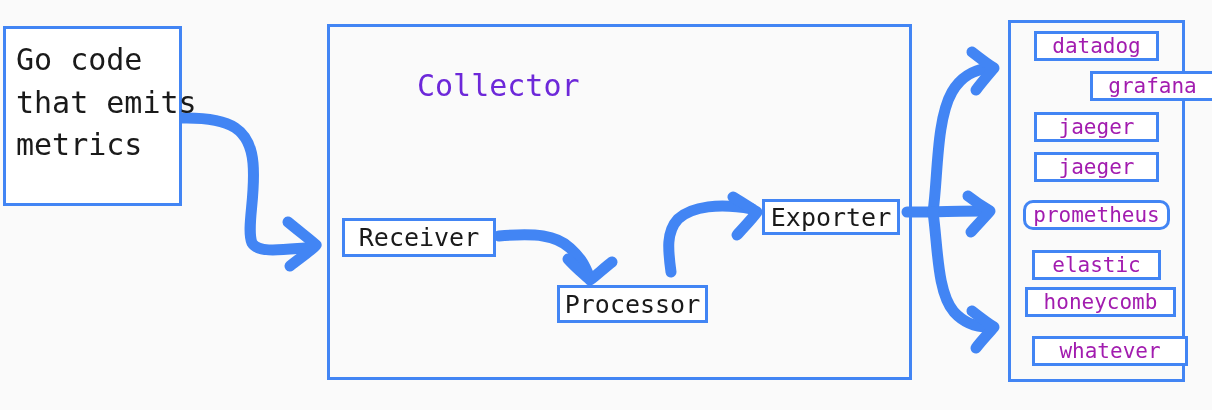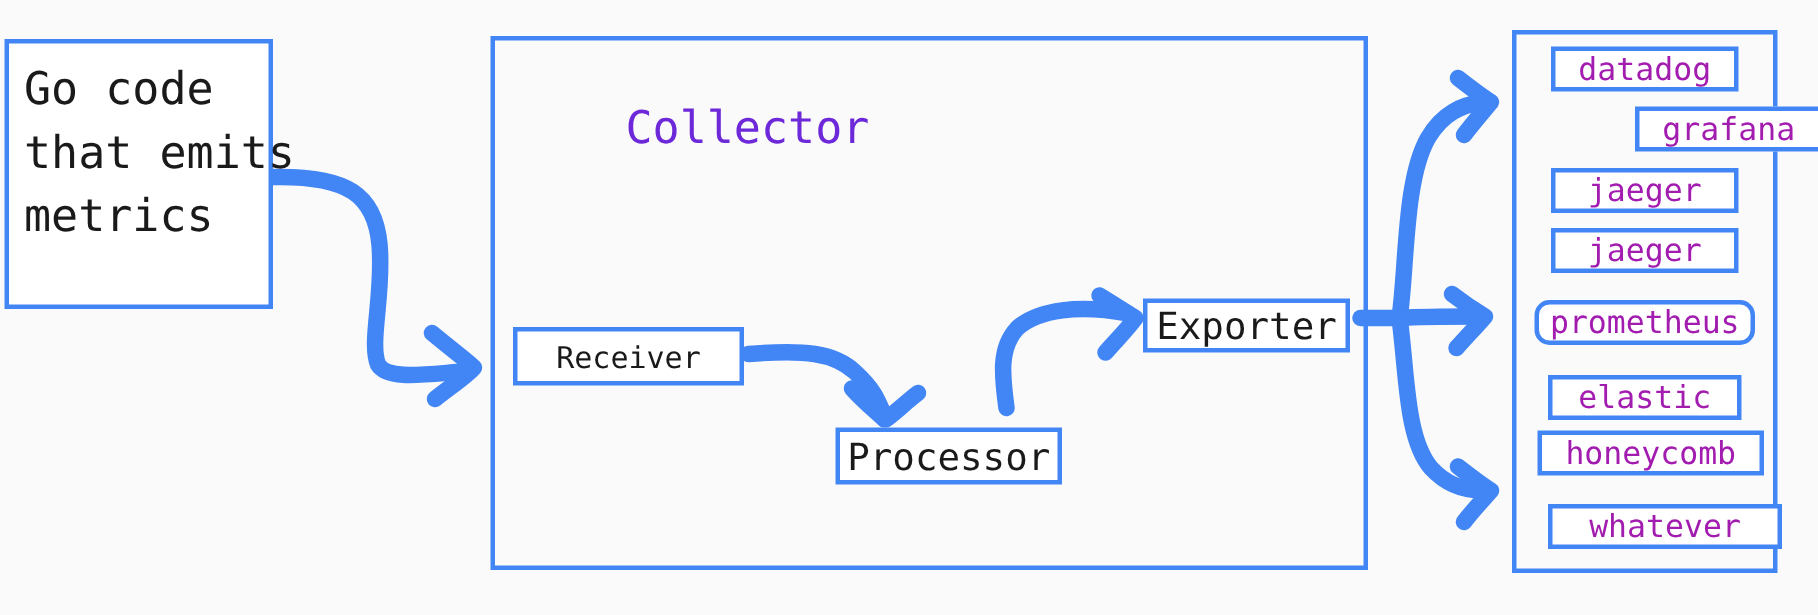--- a/index.html
+++ b/index.html
@@ -40,21 +40,21 @@
 
   
   #collector-box{
     left:327px;top:24px;width:585px;height:356px;
   }
   #collector-title{
     position:absolute;left:417px;top:68px;
     font-size:30px;color:#6d28d9;
   }
 
-  #receiver-box{left:342px;top:218px;width:154px;height:39px;font-size:20px;}
+  #receiver-box{left:342px;top:218px;width:154px;height:39px;font-size:25px;}
   #processor-box{left:557px;top:285px;width:151px;height:38px;font-size:25px;}
   #exporter-box{left:762px;top:199px;width:138px;height:36px;font-size:25px;}
 
   
   #dest-box{
     left:1008px;top:20px;width:177px;height:362px;
   }
   .dest-item{
     position:absolute;
     background:#ffffff;

